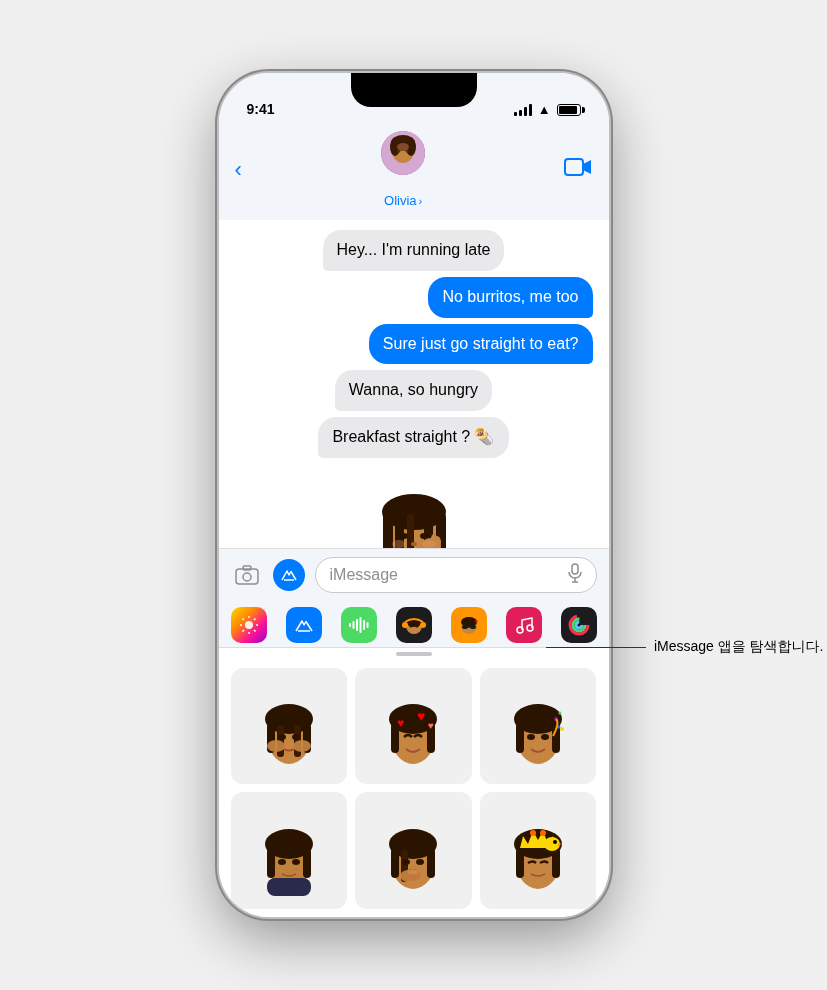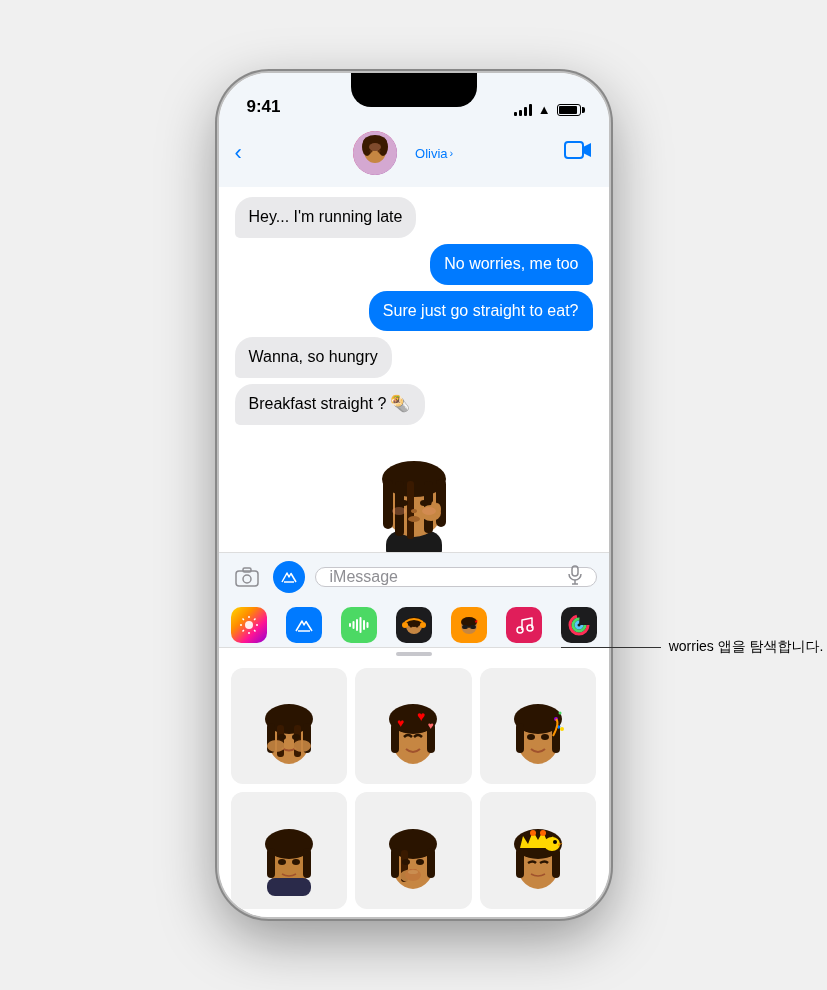--- a/index.html
+++ b/index.html
@@ -39,21 +39,21 @@
       top: 0;
       left: 50%;
       transform: translateX(-50%);
       width: 126px;
       height: 34px;
       background: #000;
       border-radius: 0 0 20px 20px;
     }
 
     .status-time {
-      font-size: 17px;
+      font-size: 14px;
       font-weight: 600;
       color: #000;
     }
 
     .status-icons {
       display: flex;
       align-items: center;
       gap: 6px;
     }
 
@@ -115,21 +115,21 @@
       display: flex;
       align-items: center;
       gap: 4px;
       color: #007AFF;
       font-size: 17px;
       cursor: pointer;
     }
 
     .contact-info {
       display: flex;
-      flex-direction: row;
+      flex-direction: column;
       align-items: center;
       gap: 18px;
     }
 
     .avatar {
       width: 44px;
       height: 44px;
       border-radius: 50%;
       background: linear-gradient(135deg, #e75480, #9b59b6);
       overflow: hidden;
@@ -163,21 +163,21 @@
       flex-direction: column;
       gap: 6px;
     }
 
     .message-row {
       display: flex;
       width: 100%;
     }
 
     .message-row.received {
-      justify-content: flex-start;
+      justify-content: center;
     }
 
     .message-row.sent {
       justify-content: flex-end;
     }
 
     .bubble {
       max-width: 70%;
       padding: 10px 14px;
       border-radius: 18px;
@@ -238,21 +238,21 @@
       display: flex;
       align-items: center;
       justify-content: center;
       color: #fff;
       font-size: 16px;
       font-weight: bold;
     }
 
     .message-input {
       flex: 1;
-      height: 20px;
+      height: 36px;
       border: 1px solid #c7c7cc;
       border-radius: 18px;
       padding: 0 14px;
       font-size: 16px;
       color: #8e8e93;
       background: #fff;
       display: flex;
       align-items: center;
       justify-content: space-between;
     }
@@ -418,21 +418,21 @@
       </div>
 
       <div class="messages-scroll">
         <div class="messages-area">
 
           <div class="message-row received">
             <div class="bubble received">Hey... I'm running late</div>
           </div>
 
           <div class="message-row sent">
-            <div class="bubble sent">No worries, me too</div>
+            <div class="bubble sent">No burritos, me too</div>
           </div>
 
           <div class="message-row sent">
             <div class="bubble sent">Sure just go straight to eat?</div>
           </div>
 
           <div class="message-row received">
             <div class="bubble received">Wanna, so hungry</div>
           </div>
 
@@ -680,15 +680,15 @@
             <path d="M60 38 L65 37 L60 40 Z" fill="#ff9500"></path>
           </svg>
         </div>
       </div>
 
     </div>
   </div>
 
   <div class="annotation-container">
     <div class="annotation-line"></div>
-    <span class="annotation-text">worries 앱을 탐색합니다.</span>
+    <span class="annotation-text">iMessage 앱을 탐색합니다.</span>
   </div>
 </div>
 
 </body></html>

